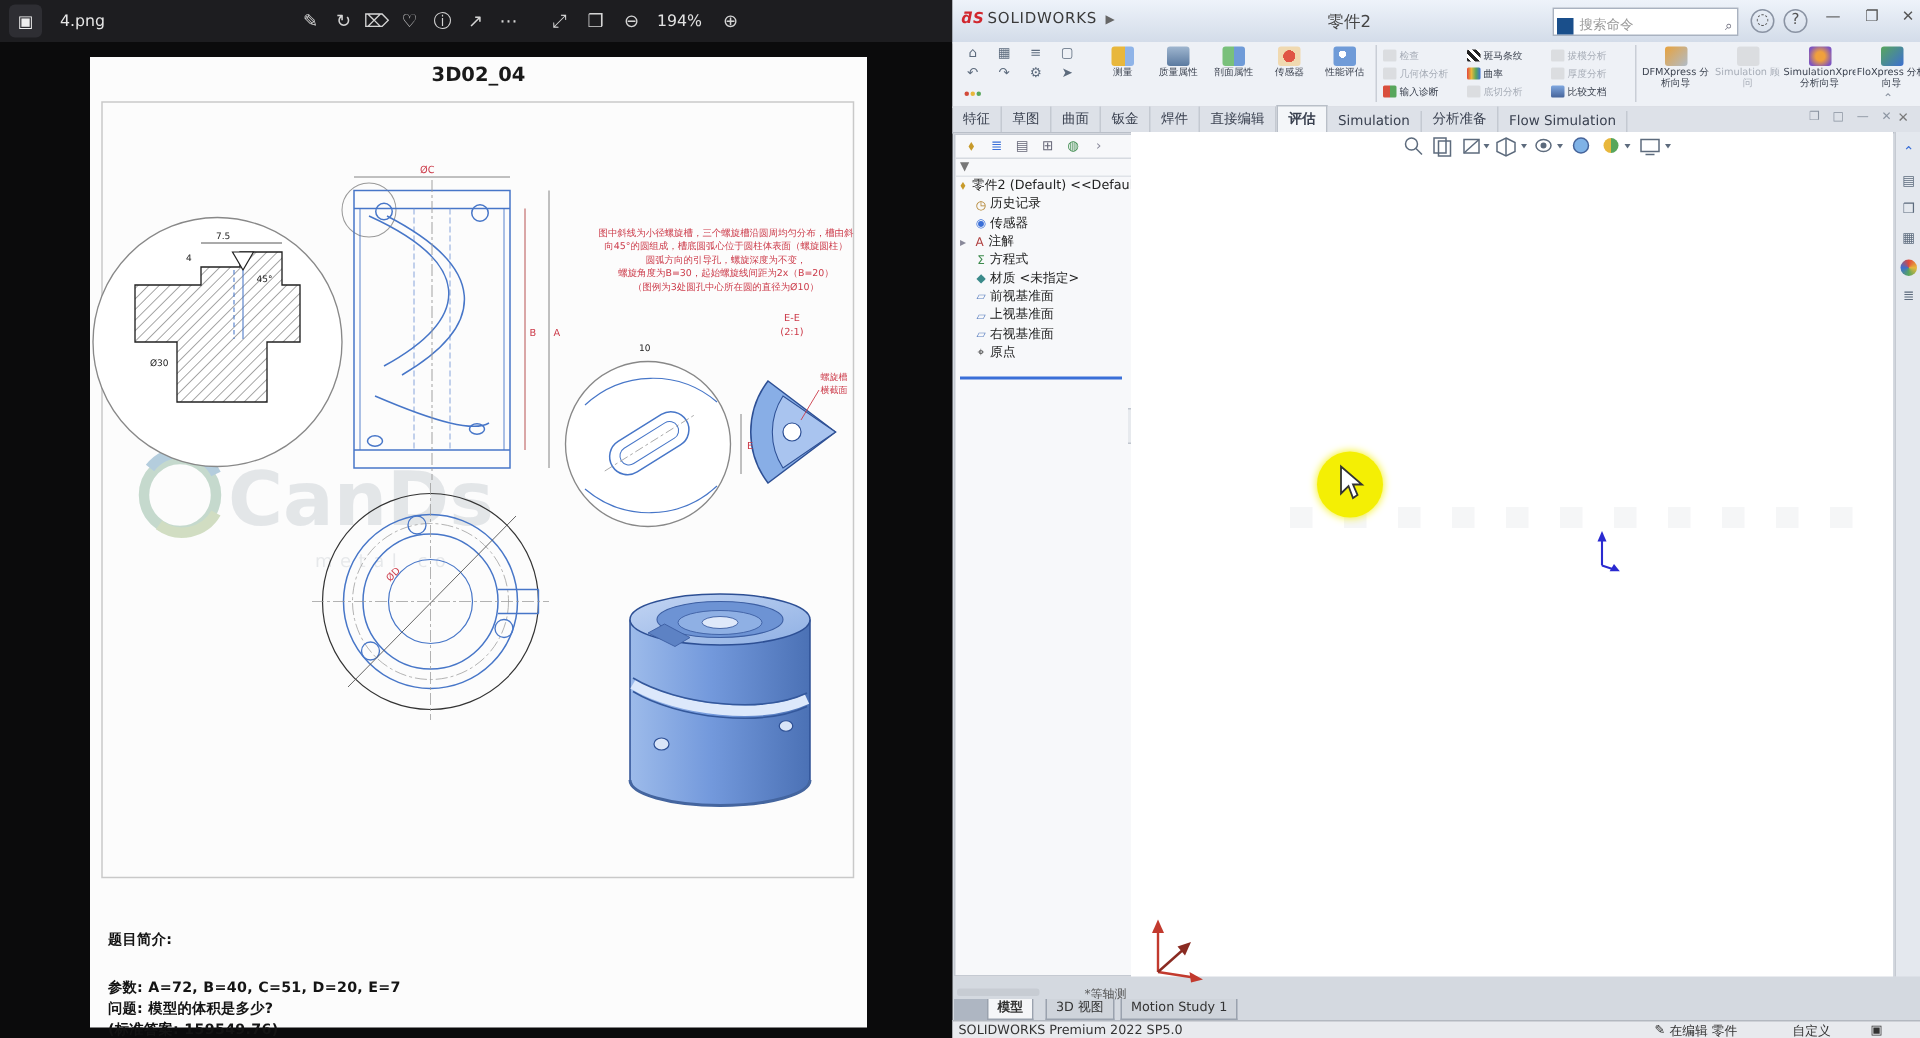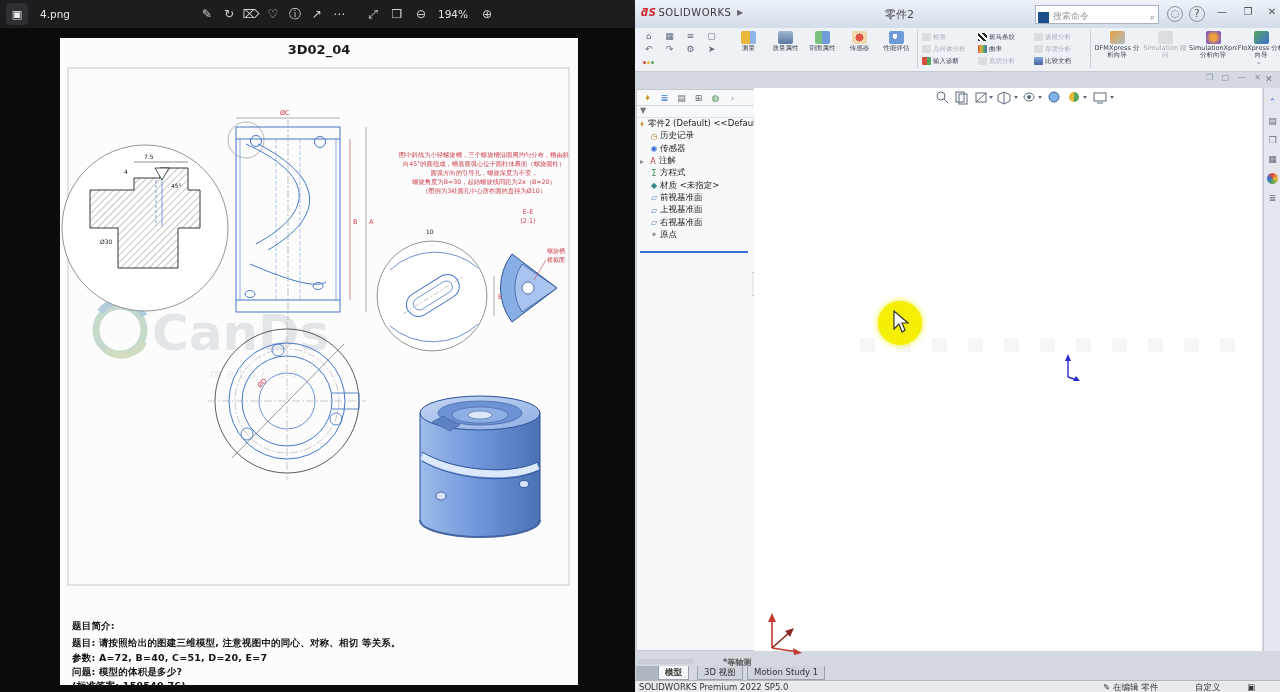--- a/index.html
+++ b/index.html
@@ -68,21 +68,21 @@
   .trow .tic{width:10px;text-align:center;font-size:8px;flex:none;margin-right:1px;}
   .tind{padding-left:12px;}
   #rollback{position:absolute;left:3px;top:161px;width:108px;border-top:2px solid #3a6fd8;}
   #splitter{position:absolute;left:117px;top:272px;width:7px;height:22px;background:#e7eaee;border:1px solid #c0c6cf;
             border-left:none;border-radius:0 3px 3px 0;font-size:6px;color:#778;line-height:20px;text-align:center;}
   
   #gfx{left:119px;top:88px;width:508px;height:563px;background:#ffffff;}
   .ghost{position:absolute;top:250px;width:15px;height:14px;background:#9aa2ac;opacity:.10;}
   #ylite{position:absolute;left:124px;top:213px;width:44px;height:44px;border-radius:50%;background:#f4ef04;
          box-shadow:0 0 6px #f4ef04;}
-  #viewlbl{font-size:8px;color:#555;font-weight:bold;}
+  #viewlbl{font-size:8px;color:#555;}
   
   #mt-block{left:1px;top:666px;width:22px;height:14px;background:#aeb6c2;}
   .mtab{position:absolute;top:666px;height:13px;line-height:13px;font-size:8.5px;color:#333;
         padding:0 6px;border:1px solid #9aa2ae;border-top:none;background:#cfd4db;}
   .mtab.act{background:#f5f6f8;font-weight:600;}
   #hscroll{left:3px;top:659px;width:55px;height:5px;background:#c7ccd3;border-radius:2px;}
   #sw-status{left:0;top:680px;width:645px;height:12px;background:#e8eaee;border-top:1px solid #b3b8c0;
              font-size:8.5px;color:#333;}
   
   #tpane{left:628px;top:88px;width:17px;height:563px;background:#e4e8ee;border-left:1px solid #c5cad2;}
@@ -243,21 +243,20 @@
           <path d="M362,414 C392,432 448,438 478,424" fill="none" stroke="#34589c" stroke-width="1"></path>
           <path d="M362,423 C392,441 448,447 478,433" fill="none" stroke="#34589c" stroke-width="1"></path>
           <ellipse cx="381" cy="458" rx="5" ry="4" fill="#d9e5f8" stroke="#2d4f94" stroke-width="0.8"></ellipse>
           <ellipse cx="464" cy="446" rx="4.5" ry="3.5" fill="#d9e5f8" stroke="#2d4f94" stroke-width="0.8"></ellipse>
           <path d="M360,482 A60,17 0 0 0 480,482" fill="none" stroke="#44659f" stroke-width="2"></path>
         </g>
       </svg>
 
       
       <div class="foot" style="top:582px">题目简介:</div>
-      <div class="foot" style="top:599px">题目: 请按照给出的图建三维模型, 注意视图中的同心、对称、相切 等关系。</div>
       <div class="foot" style="top:614px">参数: A=72,   B=40,   C=51,   D=20,   E=7</div>
       <div class="foot" style="top:628px">问题: 模型的体积是多少?</div>
       <div class="foot" style="top:642px">(标准答案: 159549.76)</div>
     </div>
   </div>
 
   <div id="sw" class="abs">
 
     <div id="sw-title" class="abs">
       <span id="sw-logo"><b>ƌS</b><span>SOLIDWORKS</span></span>
@@ -376,20 +375,32 @@
           <div class="rlb">SimulationXpress 分析向导</div>
           </div>
         <div class="rbtn rbig">
           <div class="ric" style="background:linear-gradient(135deg,#58a65c,#3d6fd1)"></div>
           <div class="rlb">FloXpress 分析向导</div>
           </div>
       </div>
       <span id="rib-collapse">⌃</span>
     </div>
 
+    <div id="sw-tabs" class="abs">
+      <span class="ctab">特征</span>
+      <span class="ctab">草图</span>
+      <span class="ctab">曲面</span>
+      <span class="ctab">钣金</span>
+      <span class="ctab">焊件</span>
+      <span class="ctab">直接编辑</span>
+      <span class="ctab act">评估</span>
+      <span class="ctab">Simulation</span>
+      <span class="ctab">分析准备</span>
+      <span class="ctab">Flow Simulation</span>
+    </div>
     <span id="docwin" class="abs">❐ □ — ✕</span>
 
     <div id="fm" class="abs">
       <div id="fm-tabs">
         <span style="color:#c79a2a">⬧</span>
         <span style="color:#3a6fd8">≣</span>
         <span style="color:#667">▤</span>
         <span style="color:#667">⊞</span>
         <span style="color:#3c8a4c">◍</span>
         <span style="color:#889">›</span>

